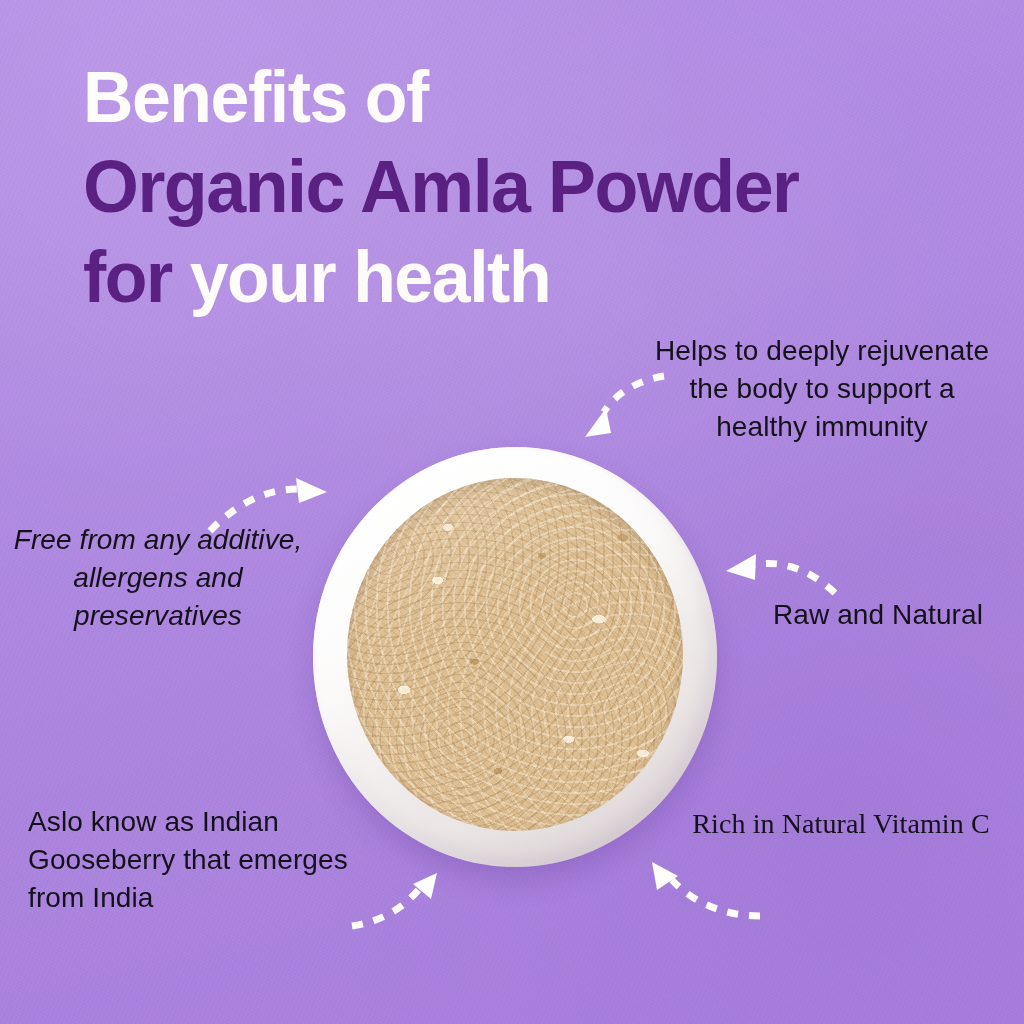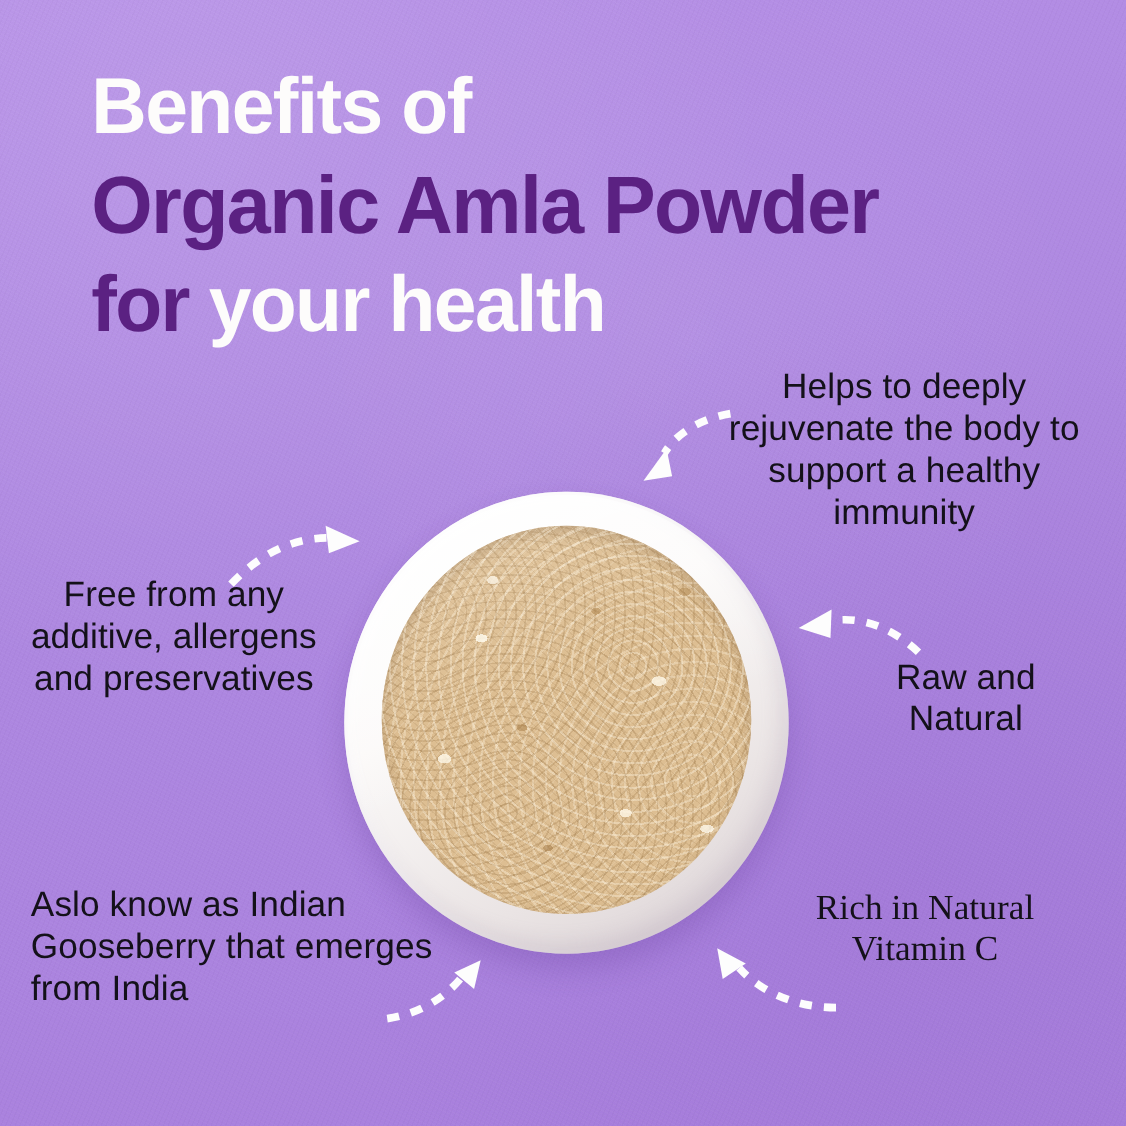--- a/index.html
+++ b/index.html
@@ -126,27 +126,27 @@
     position:absolute; inset:0;
     background:
       linear-gradient(158deg, rgba(255,255,255,0.16) 0%, rgba(255,255,255,0) 40%),
       radial-gradient(ellipse 120% 90% at 50% 50%, rgba(0,0,0,0) 58%, rgba(108,74,34,0.26) 100%);
   }
 
   
   .callout {
     position:absolute;
     color:#14111a;
-    font-size:32px;
+    font-size:28px;
     line-height:38px;
     z-index:5;
     letter-spacing:.1px;
   }
   #callout-immunity { top:332px; left:640px; width:364px; text-align:center; }
-  #callout-additive { top:521px; left:12px;  width:292px; text-align:center; }
+  #callout-additive { top:521px; left:12px;  width:292px; text-align:center;font-style:italic; }
   #callout-raw      { top:596px; left:760px; width:236px; text-align:center; }
   #callout-india    { top:803px; left:28px;  width:372px; text-align:left; }
   #callout-vitamin  { top:805px; left:692px; width:298px; text-align:center;font-family:Liberation Serif, serif; }
 
   
   #arrows { position:absolute; inset:0; z-index:4; pointer-events:none; }
   .arrow-path {
     fill:none;
     stroke:#fdfdfd;
     stroke-width:7;

